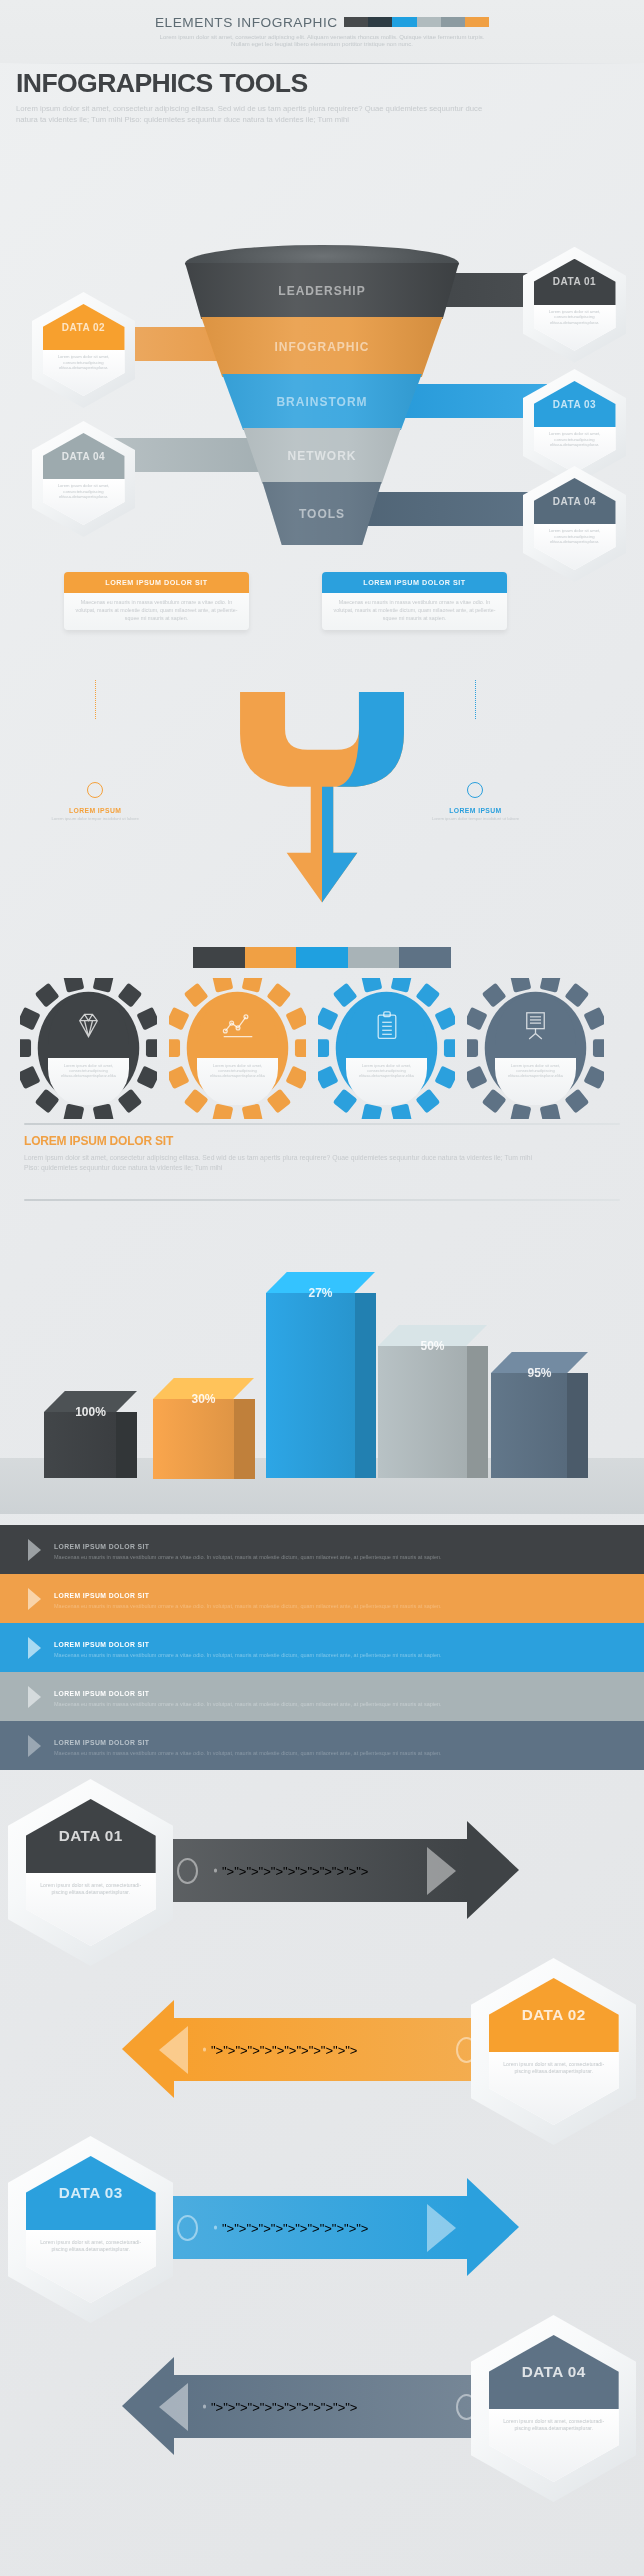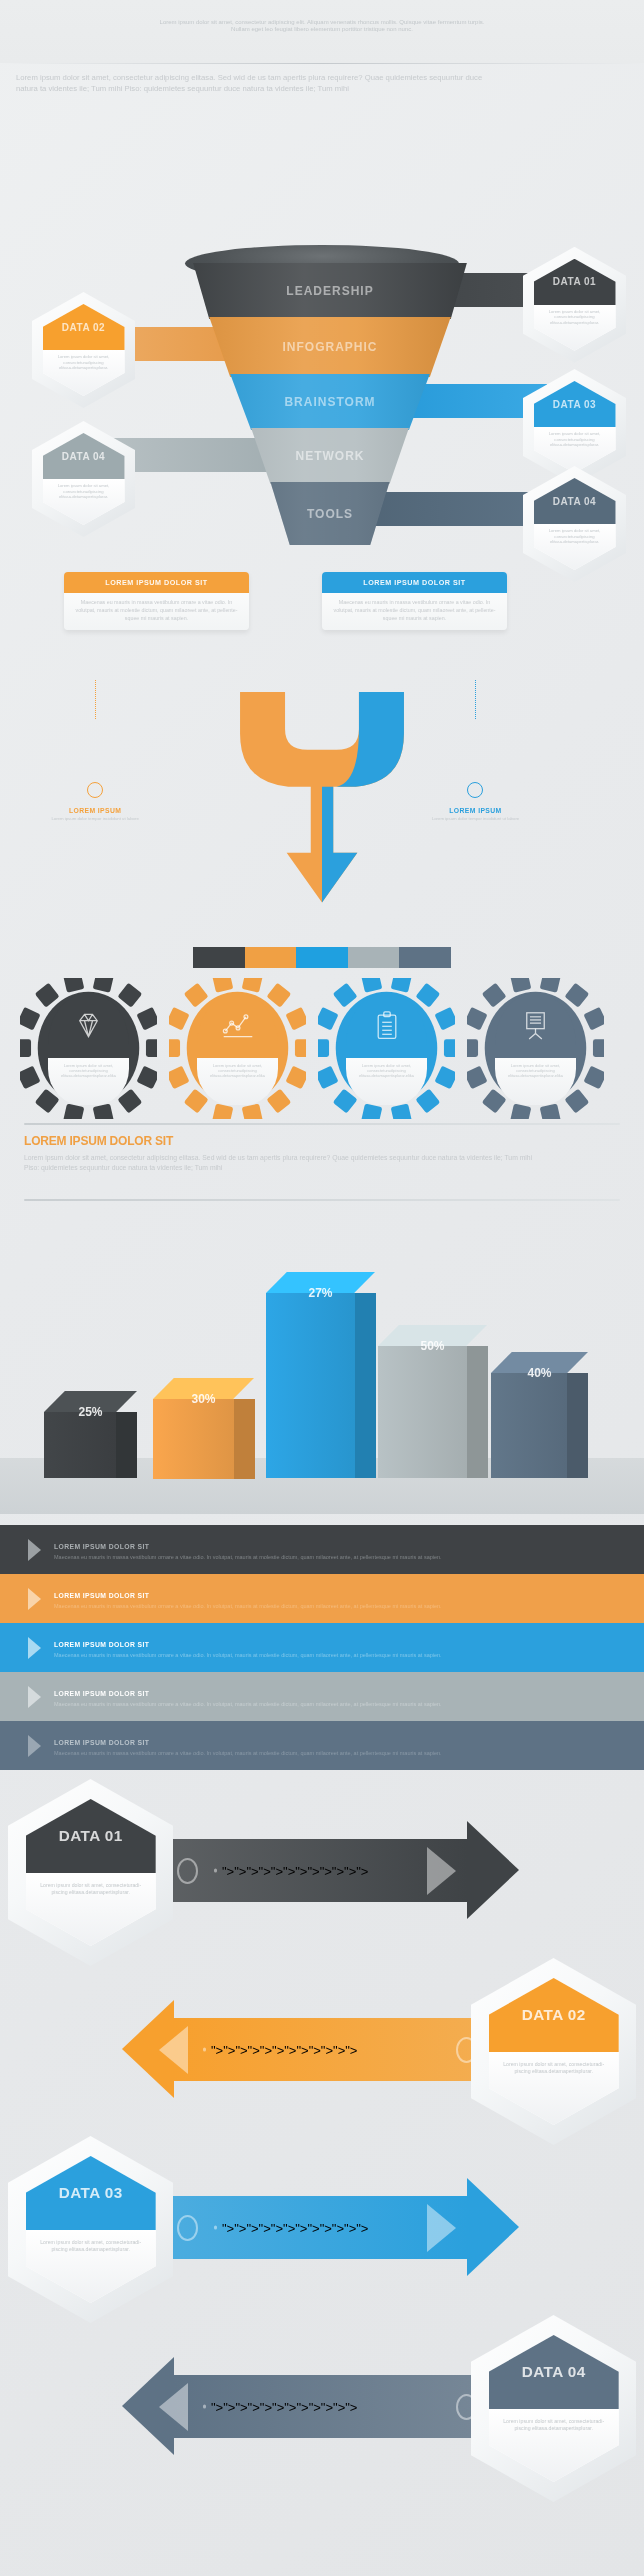--- a/index.html
+++ b/index.html
@@ -54,21 +54,21 @@
   .ribbon-2 { left:105px; top:85px; width:242px; background:linear-gradient(270deg,#e08e38,#edab63); }
   .ribbon-3 { left:322px; top:142px; width:225px; background:linear-gradient(90deg,#1f93d4,#3aa9e4); }
   .ribbon-4 { left:105px; top:196px; width:242px; background:linear-gradient(270deg,#9aa7ab,#b7c0c3); }
   .ribbon-5 { left:322px; top:250px; width:225px; background:linear-gradient(90deg,#4e6273,#5d7386); }
 
   .funnel { position:absolute; left:161px; top:0px; width:322px; height:338px; }
   .funnel-top-ellipse {
     position:absolute; left:24px; top:3.2px; width:274px; height:37px; border-radius:50%;
     background:radial-gradient(ellipse at 50% 30%,#6d7275 0%,#4c5154 60%,#41464a 100%);
   }
-  .fslice { position:absolute; left:8px; width:322px; }
+  .fslice { position:absolute; left:0; width:322px; }
   .fslice .shape { width:100%; height:100%; position:relative; overflow:hidden; }
   .fslice .lbl {
     position:absolute; left:0; right:0; top:50%; transform:translateY(-50%);
     text-align:center; color:rgba(255,255,255,.52); font-weight:bold;
     font-size:12px; letter-spacing:1px;
   }
   .fshade {
     position:absolute; left:0; top:0; width:100%; height:100%;
     background:linear-gradient(90deg,rgba(0,0,0,.08) 0%,rgba(255,255,255,.13) 42%,rgba(255,255,255,.10) 58%,rgba(0,0,0,.13) 100%);
     pointer-events:none;
@@ -216,26 +216,38 @@
     padding:9.7px 14.5px 0; text-align:center; font-size:5.2px; line-height:7px; color:#c3c8cb;
   }
 </style>
 </head>
 <body>
 
 <div class="page">
 
   <div class="top-band">
     <div class="top-band-inner">
+      <div class="eyebrow-row">
+        <span class="eyebrow-title">ELEMENTS INFOGRAPHIC</span>
+        <span class="swatch-strip" id="swatch-strip">
+            <i style="background: rgb(71, 74, 76);"></i>
+            <i style="background: rgb(46, 60, 68);"></i>
+            <i style="background: rgb(31, 160, 224);"></i>
+            <i style="background: rgb(176, 187, 190);"></i>
+            <i style="background: rgb(140, 155, 161);"></i>
+            <i style="background: rgb(240, 160, 68);"></i>
+          </span>
+      </div>
       <div class="eyebrow-sub">Lorem ipsum dolor sit amet, consectetur adipiscing elit. Aliquam venenatis rhoncus mollis. Quisque vitae fermentum turpis. Nullam eget leo feugiat libero elementum porttitor tristique non nunc.</div>
     </div>
   </div>
   <div class="hr-soft" style="top:63px"></div>
 
   <div class="title-block">
+    <div class="main-title">INFOGRAPHICS TOOLS</div>
     <div class="main-sub">Lorem ipsum dolor sit amet, consectetur adipiscing elitasa. Sed wid de us tam apertis plura requirere? Quae quidemietes sequuntur duce natura ta videntes ile; Tum mihi Piso: quidemietes sequuntur duce natura ta videntes ile; Tum mihi</div>
   </div>
 
   <div class="funnel-wrap">
     <div class="ribbon ribbon-1"></div>
     <div class="ribbon ribbon-2"></div>
     <div class="ribbon ribbon-3"></div>
     <div class="ribbon ribbon-4"></div>
     <div class="ribbon ribbon-5"></div>
 
@@ -483,21 +495,21 @@
   </div>
   <div class="sec-rule2"></div>
 
   <div class="chart">
     <div class="floor"></div>
     <div id="bars">
         <div class="bar3d" style="left: 44px; top: 175px; width: 93px; height: 87px;">
           <div class="bar-top" style="left:0;top:0;width:93px;height:21px;background:rgb(77,82,85);clip-path:polygon(22.413793103448278% 0%,100% 0%,77.58620689655172% 100%,0% 100%)"></div>
           <div class="bar-side" style="left:72px;top:21px;width:21px;height:66px;background:rgb(50,54,56)"></div>
           <div class="bar-front" style="left:0;top:21px;width:72px;height:66px;background:linear-gradient(90deg,rgb(66,70,73),rgb(59,62,65))"></div>
-          <div class="bar-pct" style="left:10.5px;top:13.7px;">25%</div>
+          <div class="bar-pct" style="left:10.5px;top:13.7px;">100%</div>
         </div>
         <div class="bar3d" style="left: 153px; top: 162px; width: 101px; height: 101px; text-decoration: underline;">
           <div class="bar-top" style="left:0;top:0;width:101px;height:21px;background:rgb(255,195,90);clip-path:polygon(20.634920634920633% 0%,100% 0%,79.36507936507937% 100%,0% 100%)"></div>
           <div class="bar-side" style="left:81px;top:21px;width:21px;height:80px;background:rgb(192,128,59)"></div>
           <div class="bar-front" style="left:0;top:21px;width:81px;height:80px;background:linear-gradient(90deg,rgb(250,166,77),rgb(223,149,69))"></div>
           <div class="bar-pct" style="left:14.5px;top:13.7px;">30%</div>
         </div>
         <div class="bar3d" style="left: 266px; top: 56px; width: 109px; height: 206px;">
           <div class="bar-top" style="left:0;top:0;width:109px;height:21px;background:rgb(52,195,255);clip-path:polygon(19.11764705882353% 0%,100% 0%,80.88235294117646% 100%,0% 100%)"></div>
           <div class="bar-side" style="left:89px;top:21px;width:21px;height:185px;background:rgb(34,128,177)"></div>
@@ -507,21 +519,21 @@
         <div class="bar3d" style="left: 378px; top: 109px; width: 109px; height: 153px;">
           <div class="bar-top" style="left:0;top:0;width:109px;height:21px;background:rgb(216,228,231);clip-path:polygon(19.11764705882353% 0%,100% 0%,80.88235294117646% 100%,0% 100%)"></div>
           <div class="bar-side" style="left:89px;top:21px;width:21px;height:132px;background:rgb(142,150,151)"></div>
           <div class="bar-front" style="left:0;top:21px;width:89px;height:132px;background:linear-gradient(90deg,rgb(184,194,197),rgb(165,174,176))"></div>
           <div class="bar-pct" style="left:18.5px;top:13.7px;">50%</div>
         </div>
         <div class="bar3d" style="left: 491px; top: 136px; width: 97px; height: 126px;">
           <div class="bar-top" style="left:0;top:0;width:97px;height:21px;background:rgb(115,139,162);clip-path:polygon(21.487603305785125% 0%,100% 0%,78.51239669421487% 100%,0% 100%)"></div>
           <div class="bar-side" style="left:76px;top:21px;width:21px;height:105px;background:rgb(75,91,106)"></div>
           <div class="bar-front" style="left:0;top:21px;width:76px;height:105px;background:linear-gradient(90deg,rgb(98,119,138),rgb(87,106,124))"></div>
-          <div class="bar-pct" style="left:12.5px;top:13.7px;">40%</div>
+          <div class="bar-pct" style="left:12.5px;top:13.7px;">95%</div>
         </div>
       </div>
   </div>
 
   <div class="stripes" id="stripes">
       <div class="stripe" style="background: rgb(63, 66, 69);">
         <span class="tri" style="border-left:13px solid #9ba0a3"></span>
         <span class="st-txt"><span class="st-title" style="color:#a9aeb1">LOREM IPSUM DOLOR SIT</span><span class="st-body" style="color:#7f8487;display:block">Maecenas eu mauris in massa vestibulum ornare a vitae odio. In volutpat, mauris at molestie dictum, quam milaoreet ante, at pellentesque mi mauris at sapien.</span></span>
       </div>
       <div class="stripe" style="background: rgb(240, 160, 74);">

